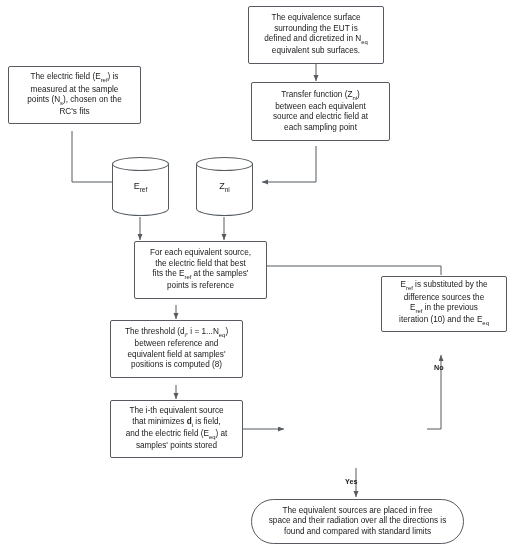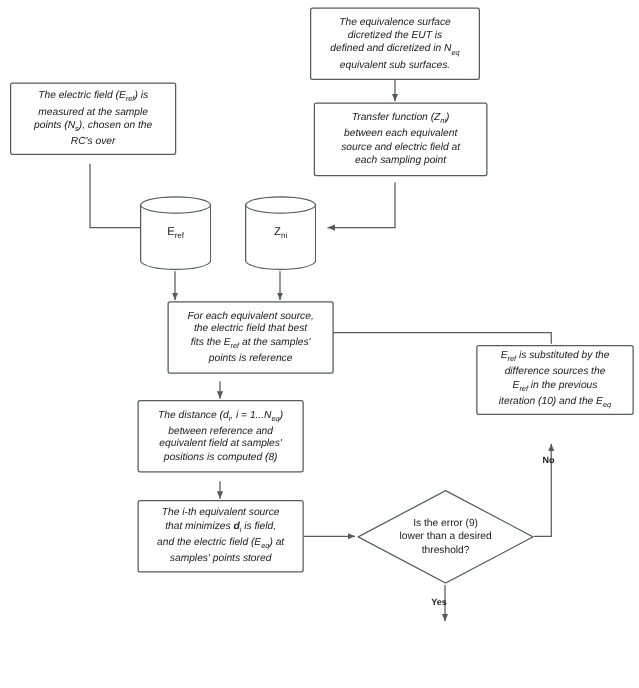--- a/index.html
+++ b/index.html
@@ -3,21 +3,21 @@
 <meta charset="utf-8">
 <style>
   html,body{margin:0;padding:0;background:#ffffff;}
   #page{position:relative;width:511px;height:550px;background:#ffffff;
         font-family:"Liberation Sans","DejaVu Sans",sans-serif;overflow:hidden;}
   svg#wires{position:absolute;left:0;top:0;width:511px;height:550px;pointer-events:none;}
 
   .node{position:absolute;box-sizing:border-box;display:flex;align-items:center;
         justify-content:center;text-align:center;color:#1a1a1a;background:#ffffff;
         border:1px solid #555b60;z-index:2;}
-  .node .txt{display:block;line-height:1.28;padding:0 4px;font-style:italic;}
+  .node .txt{display:block;line-height:1.28;padding:0 4px;}
   .proc{border-radius:2px;font-size:8.2px;}
   .term{border-radius:60px;font-size:8.2px;}
   .cyl{border:none;background:transparent;}
   .cyl .body{position:absolute;left:0;right:0;top:6px;bottom:0;border:1px solid #555b60;
              border-top:none;border-radius:0 0 50% 50%/0 0 14% 14%;background:#fff;}
   .cyl .top{position:absolute;left:0;right:0;top:0;height:12px;border:1px solid #555b60;
             border-radius:50%/50%;background:#fff;}
   .cyl .lbl{position:relative;z-index:3;font-size:9px;}
   .diamond{border:none;background:transparent;}
   .diamond .shape{position:absolute;left:0;top:0;width:100%;height:100%;}
@@ -59,32 +59,32 @@
 
       <path d="M441,275 L441,266 L247,266" marker-end="url(#ah)"></path>
 
       <path d="M356,468 L356,497" marker-end="url(#ah)"></path>
     </g>
   </svg>
 
   <div class="node proc" style="left:248px;top:6px;width:136px;height:58px;">
     <span class="txt">
       <span>The  equivalence surface</span><br>
-      <span>dicretized the EUT is</span><br>
+      <span>surrounding the EUT is</span><br>
       <span>defined and dicretized in  N</span><sub>eq</sub><br>
       <span>equivalent sub surfaces.</span>
     </span>
   </div>
 
   <div class="node proc" style="left:8px;top:66px;width:133px;height:58px;">
     <span class="txt">
       <span>The electric field (E</span><sub>ref</sub><span>) is</span><br>
       <span>measured at the sample</span><br>
       <span>points (N</span><sub>s</sub><span>), chosen on the</span><br>
-      <span>RC's over</span>
+      <span>RC's fits</span>
     </span>
   </div>
 
   <div class="node proc" style="left:251px;top:82px;width:139px;height:59px;">
     <span class="txt">
       <span>Transfer function (Z</span><sub>ni</sub><span>)</span><br>
       <span>between each equivalent</span><br>
       <span>source and electric field at</span><br>
       <span>each sampling point</span>
     </span>
@@ -106,53 +106,50 @@
     <span class="txt">
       <span>For each equivalent source,</span><br>
       <span>the electric field that best</span><br>
       <span>fits the E</span><sub>ref</sub><span> at the samples'</span><br>
       <span>points is reference</span>
     </span>
   </div>
 
   <div class="node proc" style="left:110px;top:320px;width:133px;height:58px;">
     <span class="txt">
-      <span>The distance (d</span><sub>i</sub><span>, i = 1...N</span><sub>eq</sub><span>)</span><br>
+      <span>The threshold (d</span><sub>i</sub><span>, i = 1...N</span><sub>eq</sub><span>)</span><br>
       <span>between reference and</span><br>
       <span>equivalent field at samples'</span><br>
       <span>positions is computed (8)</span>
     </span>
   </div>
 
   <div class="node proc" style="left:110px;top:400px;width:133px;height:58px;">
     <span class="txt">
       <span>The i-th equivalent source</span><br>
       <span>that minimizes </span><span class="bold">d</span><sub>i</sub><span> is field,</span><br>
       <span>and the electric field (E</span><sub>eq</sub><span>) at</span><br>
       <span>samples' points stored</span>
     </span>
   </div>
 
-  <div class="node diamond" style="left:286px;top:392px;width:141px;height:75px;">
-    <svg class="shape" viewBox="0 0 141 75" preserveAspectRatio="none" xmlns="http://www.w3.org/2000/svg">
-      <polygon points="70.5,0.5 140.5,37.5 70.5,74.5 0.5,37.5" fill="#ffffff" stroke="#555b60" stroke-width="1"></polygon>
-    </svg>
-    <span class="dtxt">
-      <span>Is the error (9)</span><br>
-      <span>lower than a desired</span><br>
-      <span>threshold?</span>
-    </span>
-  </div>
 
   <div class="node proc" style="left:381px;top:276px;width:126px;height:56px;">
     <span class="txt">
       <span>E</span><sub>ref</sub><span> is substituted by the</span><br>
       <span>difference sources the</span><br>
       <span>E</span><sub>ref</sub><span> in the previous</span><br>
       <span>iteration (10) and the E</span><sub>eq</sub>
     </span>
   </div>
 
+  <div class="node term" style="left:251px;top:499px;width:213px;height:45px;">
+    <span class="txt">
+      <span>The equivalent sources are placed in free</span><br>
+      <span>space and their radiation over all the directions is</span><br>
+      <span>found and compared with standard limits</span>
+    </span>
+  </div>
 
   <span class="edgelabel" style="left:434px;top:363px;">No</span>
   <span class="edgelabel" style="left:345px;top:477px;">Yes</span>
 
 </div>
 
 </body></html>

